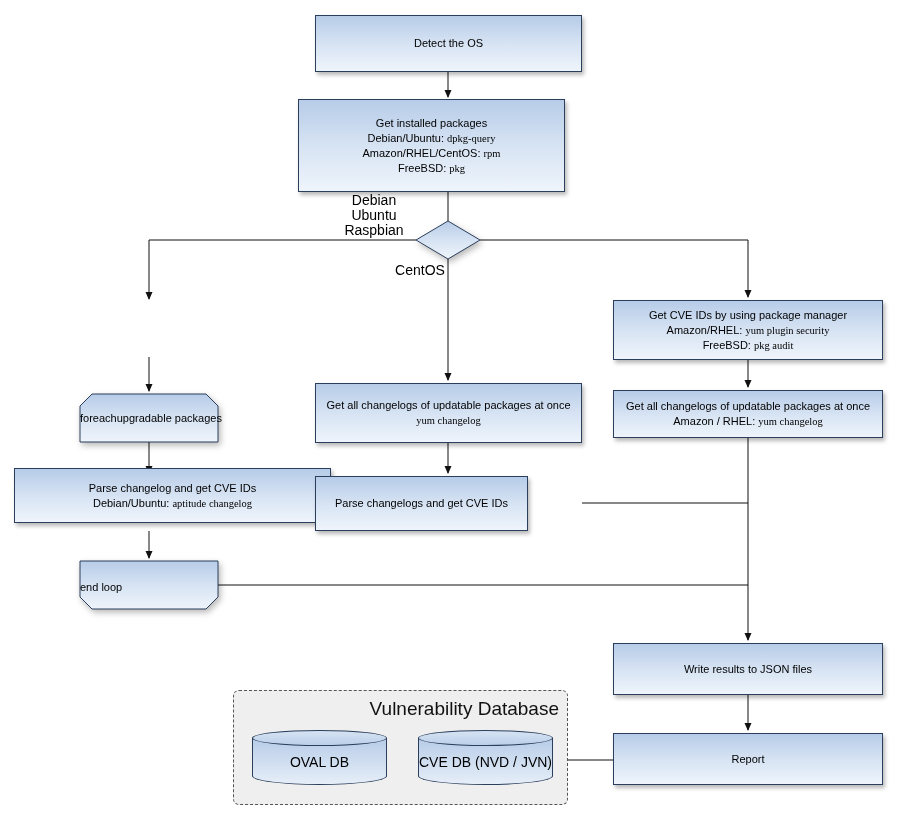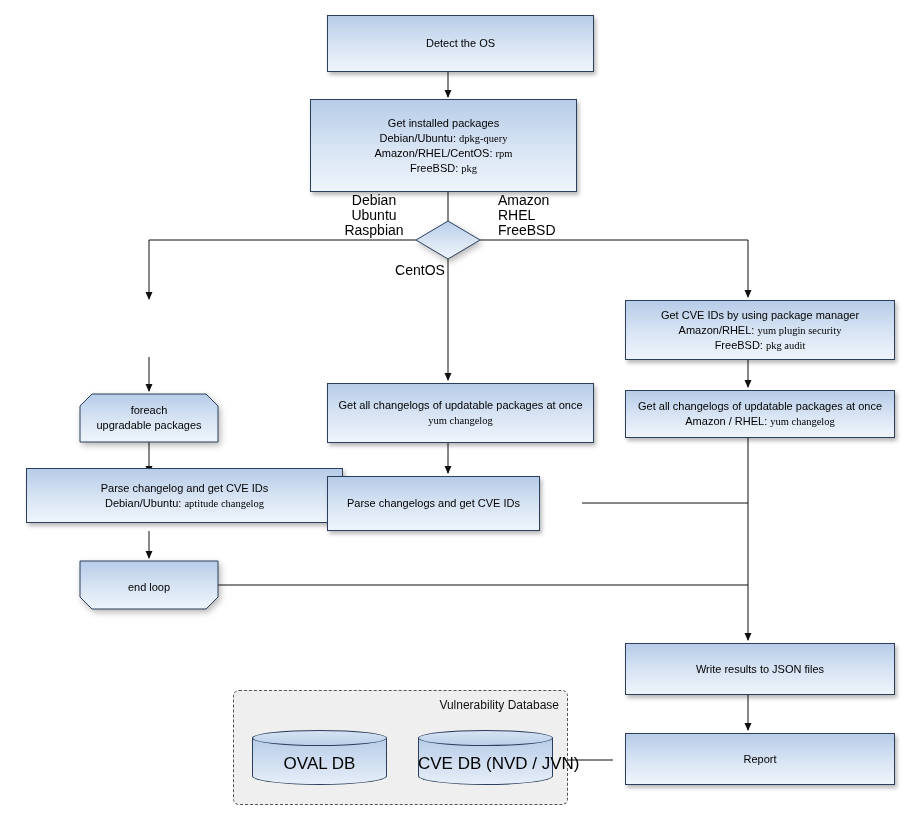--- a/index.html
+++ b/index.html
@@ -9,51 +9,51 @@
   }
   svg.connectors { position:absolute; left:0; top:0; z-index:1; }
   .shapes polygon { filter:drop-shadow(2px 3px 3px rgba(0,0,0,0.28)); }
 
   .node {
     position:absolute; z-index:2; box-sizing:border-box;
     border:1px solid #2b3f5c;
     background:linear-gradient(180deg,#b7cce8 0%,#d9e5f4 55%,#eef4fb 100%);
     box-shadow:2px 3px 4px rgba(0,0,0,0.28);
     display:flex; flex-direction:column; justify-content:center; align-items:center;
-    text-align:center; font-size:11px; line-height:15px; padding:2px;margin-left:12px;
+    text-align:center; font-size:11px; line-height:15px; padding:2px;
   }
   .shape-label {
     position:absolute; z-index:2;
-    display:flex; flex-direction:column; justify-content:center; align-items:center;
+    display:flex; flex-direction:row; align-items:center;
     text-align:center; font-size:11px; line-height:15px;border-radius:14px;
   }
   .line { white-space:nowrap; }
   .mono { font-family:Liberation Serif, serif; font-size:10.5px; }
   .branch-label {
     position:absolute; z-index:2; font-size:14px; line-height:15px;
     white-space:pre-line; text-align:center;
   }
   .db-panel {
     position:absolute; z-index:2; box-sizing:border-box;
     background:#efefef; border:1px dashed #555; border-radius:6px;
   }
-  .db-title { position:absolute; top:7px; right:8px; font-size:12px; color:#111; white-space:nowrap;text-align:center; }
+  .db-title { position:absolute; top:7px; right:8px; font-size:19px; color:#111; white-space:nowrap;text-align:center; }
   .cylinder { position:absolute; z-index:3; }
   .cyl-body {
     position:absolute; top:8px; left:0; width:100%; bottom:0; box-sizing:border-box;
     border:1px solid #2b3f5c; border-top:none;
     border-radius:0 0 50% 50% / 0 0 9px 9px;
     background:linear-gradient(180deg,#b7cce8 0%,#e6eef8 100%);
   }
   .cyl-top {
     position:absolute; top:0; left:0; width:100%; height:16px; box-sizing:border-box;
     border:1px solid #2b3f5c; border-radius:50%;
     background:linear-gradient(180deg,#d6e3f3,#bcd0ea);
   }
-  .cyl-label { position:absolute; left:0; right:0; top:24px; text-align:center; font-size:17px; z-index:4; white-space:nowrap; }
+  .cyl-label { position:absolute; left:0; right:0; top:24px; text-align:center; font-size:14px; z-index:4; white-space:nowrap; }
 </style>
 </head>
 <body>
 
 <div class="canvas">
 
   <svg class="connectors" width="910" height="823" viewBox="0 0 910 823">
     <defs>
       <linearGradient id="nodeGrad" x1="0" y1="0" x2="0" y2="1">
         <stop offset="0" stop-color="#b7cce8"></stop>
@@ -95,23 +95,20 @@
   <div class="node" style="left:298px;top:99px;width:267px;height:93px">
     <div class="line">Get installed packages</div>
     <div class="line"><span>Debian/Ubuntu: </span><span class="mono">dpkg-query</span></div>
     <div class="line"><span>Amazon/RHEL/CentOS: </span><span class="mono">rpm</span></div>
     <div class="line"><span>FreeBSD: </span><span class="mono">pkg</span></div>
   </div>
 
   <div class="branch-label" style="left:334px;top:193px;width:80px">Debian
 Ubuntu
 Raspbian</div>
-  <div class="branch-label" style="left:498px;top:193px;width:80px;text-align:left">Amazon
-RHEL
-FreeBSD</div>
   <div class="branch-label" style="left:394px;top:263px;width:52px">CentOS</div>
 
 
   <div class="shape-label" style="left:80px;top:394px;width:138px;height:48px">
     <div class="line">foreach</div>
     <div class="line">upgradable  packages</div>
   </div>
 
   <div class="node" style="left:14px;top:468px;width:317px;height:55px">
     <div class="line">Parse changelog and get  CVE IDs</div>

